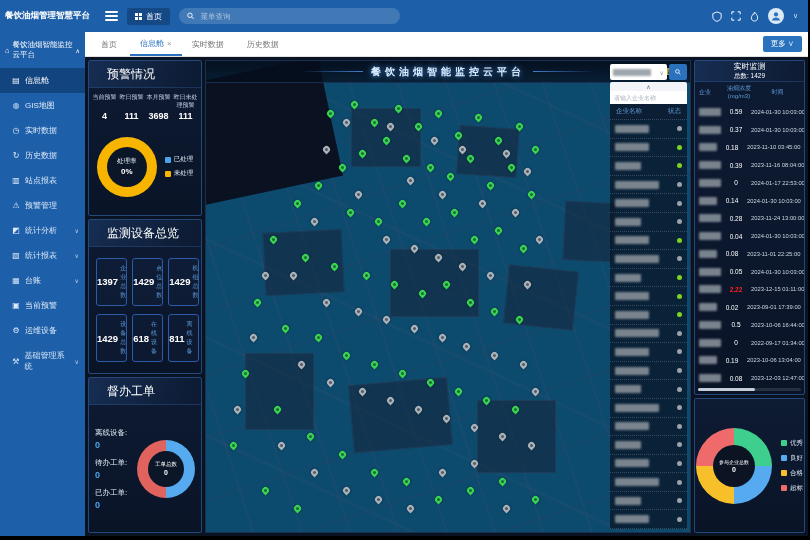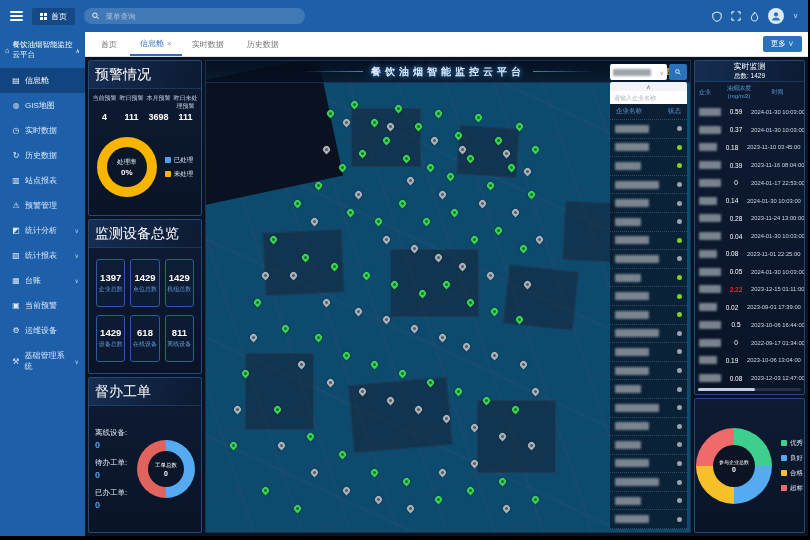--- a/index.html
+++ b/index.html
@@ -37,38 +37,38 @@
   .tab.active{color:#2a72bd;border-bottom:2px solid #2a72bd;}
   .tclose{font-size:8px;color:#999;}
   .tspacer{flex:1;}
   .more-btn{align-self:center;background:#2a72bd;color:#fff;border:none;border-radius:2px;font-size:7.5px;padding:3px 8px;cursor:pointer;}
   
   .dash{flex:1;display:flex;gap:3px;padding:3px;min-height:0;background:#0a1322;}
   .colL{width:114px;flex:0 0 114px;display:flex;flex-direction:column;gap:3px;}
   .colR{width:111px;flex:0 0 111px;display:flex;flex-direction:column;gap:3px;}
   .panel{background:linear-gradient(180deg,#0d1b33,#0a1427);border:1px solid #24487c;border-radius:2px;display:flex;flex-direction:column;overflow:hidden;}
   .colL .panel{flex:1 1 0;}
-  .ptitle{font-size:14px;color:#fff;padding:5px 6px 4px;border-bottom:1px solid rgba(46,84,140,.45);background:linear-gradient(90deg,rgba(38,80,140,.35),transparent);}
+  .ptitle{font-size:12px;color:#fff;padding:5px 18px 4px;border-bottom:1px solid rgba(46,84,140,.45);background:linear-gradient(90deg,rgba(38,80,140,.35),transparent);}
   
   .wstats{display:flex;padding:6px 3px 2px;gap:2px;}
   .wstat{flex:1;text-align:center;}
   .wlabel{font-size:6px;color:#c9d6e8;line-height:1.3;min-height:16px;}
   .wvalue{font-size:9px;font-weight:bold;color:#fff;margin-top:1px;}
   .wchart{flex:1;display:flex;align-items:center;justify-content:center;gap:8px;padding:2px 0 6px;}
   .ring{width:60px;height:60px;border-radius:50%;background:#f7b500;display:flex;align-items:center;justify-content:center;}
   .ring-in{width:40px;height:40px;border-radius:50%;background:#0b1628;display:flex;flex-direction:column;align-items:center;justify-content:center;gap:1px;}
   .rl{font-size:6.5px;color:#e8eef7;}
   .rv{font-size:8px;color:#fff;font-weight:bold;}
   .wlegend{display:flex;flex-direction:column;gap:5px;}
   .litem{display:flex;align-items:center;gap:3px;}
   .lsw{width:6px;height:6px;border-radius:1px;display:inline-block;}
   .llb{font-size:6.5px;color:#d7e2f0;}
   
   .dgrid{flex:1;display:grid;grid-template-columns:repeat(3,1fr);gap:8px 5px;padding:11px 7px;}
-  .dbox{border:1px solid #2d5ba6;border-radius:3px;display:flex;flex-direction:column;align-items:center;justify-content:center;gap:2px;background:rgba(20,40,75,.25);}
+  .dbox{border:1px solid #2d5ba6;border-radius:3px;display:flex;align-items:center;justify-content:center;gap:2px;background:rgba(20,40,75,.25);}
   .dval{font-size:9.5px;font-weight:bold;color:#fff;}
   .dlab{font-size:6px;color:#5f9bd8;}
   
   .wo-body{flex:1;display:flex;align-items:center;padding:4px 6px;gap:2px;}
   .wo-lines{display:flex;flex-direction:column;gap:8px;flex:1;}
   .wol{font-size:7.5px;color:#e4ecf6;}
   .wov{font-size:9px;color:#4da3e8;font-weight:bold;margin-top:2px;}
   .wo-donut{width:58px;height:58px;flex:0 0 58px;border-radius:50%;background:conic-gradient(#55aaf0 0 50%,#e0635e 50% 100%);display:flex;align-items:center;justify-content:center;}
   .wo-in{width:36px;height:36px;border-radius:50%;background:#0b1628;color:#fff;font-size:5.5px;display:flex;flex-direction:column;align-items:center;justify-content:center;gap:1px;}
   .wo-cv{font-size:7px;font-weight:bold;}
@@ -142,20 +142,23 @@
   .rtl{font-size:5px;}
   .rtv{font-size:7px;font-weight:bold;}
   .rt-legend{display:flex;flex-direction:column;gap:6px;}
 </style>
 </head>
 <body>
 
 <div class="app">
 
   <header class="hdr">
+    <div class="logo">
+      <span>餐饮油烟管理智慧平台</span>
+    </div>
     <div class="hbar">
       <div class="hamburger">
           <span></span>
           <span></span>
           <span></span>
         </div>
       <div class="chip">
         <span class="grid-ico">
             <i></i>
             <i></i>

